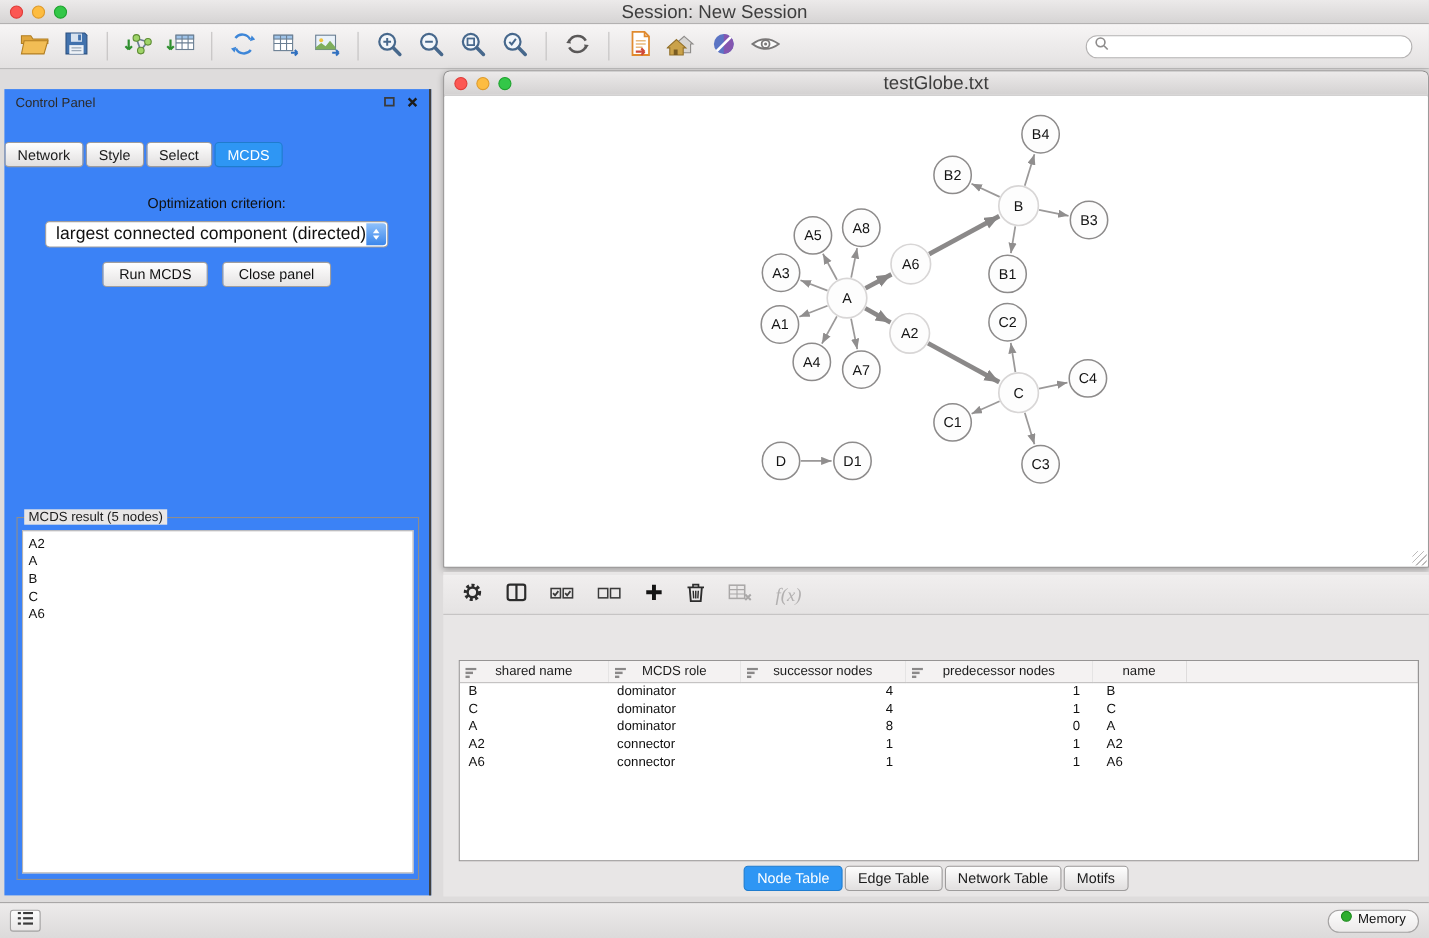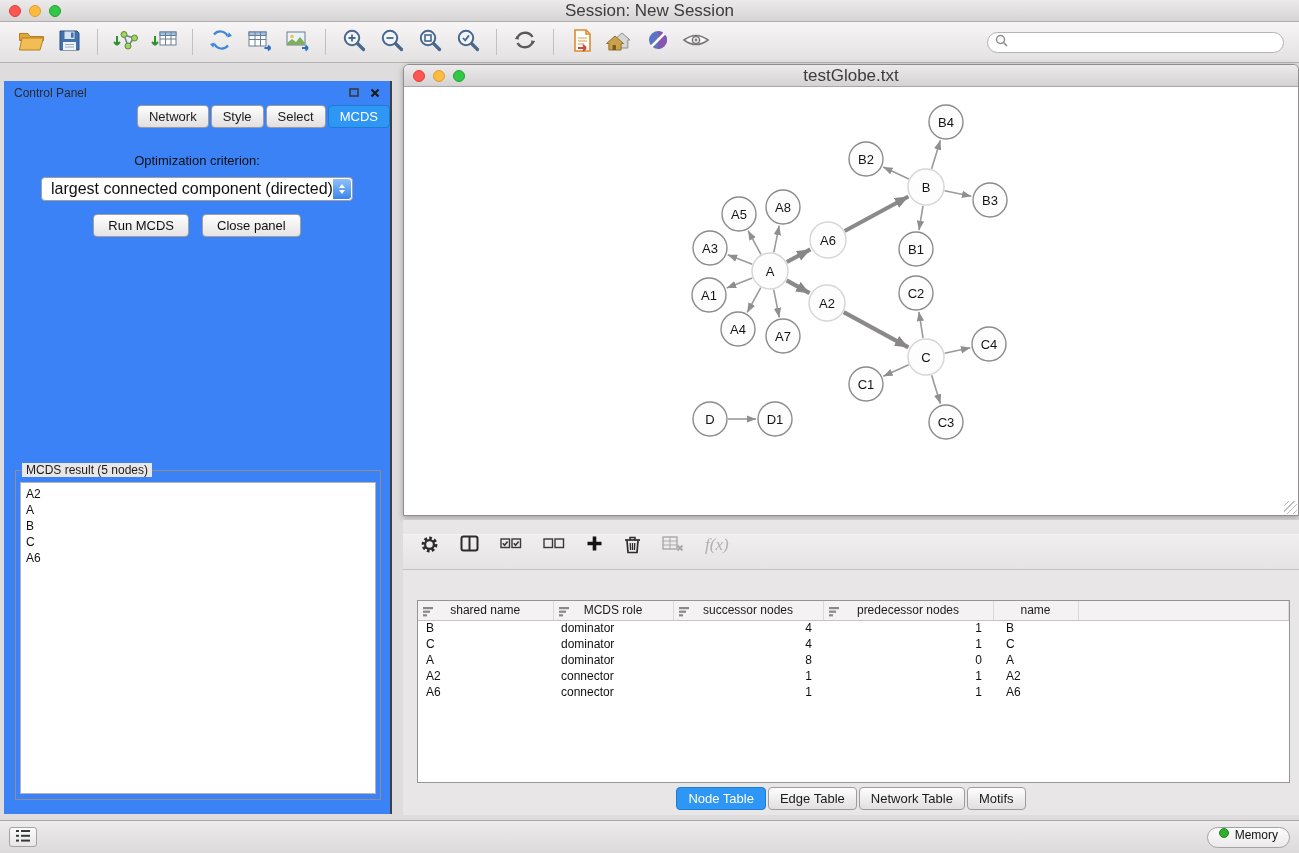--- a/index.html
+++ b/index.html
@@ -21,21 +21,21 @@
 .search-field{margin-left:auto;margin-right:3px;width:297px;height:21px;background:#fff;border:1px solid #b4b2b2;border-radius:11px;display:flex;align-items:center;padding:0 7px;gap:5px;flex:none}
 .search-field input{border:none;outline:none;flex:1;font-size:12px;background:transparent;font-family:"Liberation Sans",sans-serif}
 
 .workspace{position:absolute;top:63px;left:0;right:0;bottom:33px;background:#dedcdc}
 
 
 .control-panel{position:absolute;left:4px;top:18px;width:388px;bottom:6px;background:#3b82f6;border-right:2px solid #404040}
 .panel-header{height:24px;display:flex;align-items:center;padding:0 10px;font-size:12px;color:#2b2b2b}
 .panel-header .spacer{flex:1}
 .panel-hicon{display:flex;align-items:center;margin-left:11px}
-.cp-tabs{display:flex;justify-content:flex-end;gap:2px;margin-top:0}
+.cp-tabs{display:flex;justify-content:flex-start;gap:2px;margin-top:24px}
 .tab{padding:3px 11px;font-size:13px;color:#1b1b1b;background:linear-gradient(#fefefe,#e1dfdf);border:1px solid #9e9c9c;border-radius:4px;cursor:default}
 .tab.active{background:#2e96f4;border-color:#1f7cce;color:#fff}
 .opt-label{text-align:center;margin-top:25px;font-size:13px;color:#101010}
 .criterion-select{position:relative;margin:9px auto 0;width:312px;height:24px;background:#fff;border:1px solid #a09e9e;border-radius:4px;font-size:16px;display:flex;align-items:center;padding:0 24px 0 9px;color:#101010;white-space:nowrap}
 .select-stepper{position:absolute;right:1px;top:1px;width:18px;height:20px;border-radius:0 3px 3px 0;background:linear-gradient(#8fc1fa,#3a86ec);display:flex;flex-direction:column;align-items:center;justify-content:center;gap:2px}
 .tri-up{width:0;height:0;border-left:3.5px solid transparent;border-right:3.5px solid transparent;border-bottom:4.5px solid #fff}
 .tri-down{width:0;height:0;border-left:3.5px solid transparent;border-right:3.5px solid transparent;border-top:4.5px solid #fff}
 .cp-buttons{display:flex;justify-content:center;gap:13px;margin-top:13px}
 .btn{padding:3px 14px;font-size:13px;color:#101010;background:linear-gradient(#fff,#e5e3e3);border:1px solid #a09e9e;border-radius:4px;cursor:default}
 .result-fieldset{position:absolute;left:11px;right:9px;top:389px;bottom:14px;border:1px solid #8f8d8d}
@@ -48,21 +48,21 @@
 .net-canvas{position:absolute;top:23px;left:0;right:0;bottom:0;background:#fff;overflow:hidden}
 .resize-grip{position:absolute;right:1px;bottom:1px;width:13px;height:13px;background:repeating-linear-gradient(135deg,transparent 0 3px,#bdbbbb 3px 4px)}
 .edge{stroke:#9b9999;stroke-width:1.6;fill:none}
 .edge.thick{stroke:#8b8989;stroke-width:4.2}
 .gnode{fill:#fdfdfd;stroke:#8d8b8b;stroke-width:1.4}
 .gnode.sel{stroke:#d8d6d6;stroke-width:1.5}
 .nlabel{font-family:"Liberation Sans",sans-serif;font-size:13px;fill:#141414;text-anchor:middle}
 
 
 .table-panel{position:absolute;left:403px;top:457px;width:896px;height:295px;background:#e8e6e6}
-.tp-toolbar{height:36px;margin-top:14px;display:flex;align-items:flex-start;gap:21px;padding:0 17px;border-top:1px solid #f4f2f2;border-bottom:1px solid #c2c0c0;background:linear-gradient(#f0eeee,#e5e3e3)}
+.tp-toolbar{height:36px;margin-top:3px;display:flex;align-items:center;gap:21px;padding:0 17px;border-top:1px solid #f4f2f2;border-bottom:1px solid #c2c0c0;background:linear-gradient(#f0eeee,#e5e3e3)}
 .tp-ico{display:flex;align-items:center;justify-content:center}
 .fx{font-family:"Liberation Serif",serif;font-style:italic;font-size:17px;color:#b2b0b0}
 .tp-table-wrap{position:absolute;left:14px;right:9px;top:80px;bottom:32px;background:#fff;border:1px solid #969494;overflow:hidden}
 table{border-collapse:collapse;table-layout:fixed;width:100%;font-size:12px}
 th{height:19px;background:#f4f2f2;border-right:1px solid #dbd9d9;border-bottom:1px solid #c5c3c3;font-weight:normal;position:relative;font-size:12px;color:#1b1b1b;text-align:center}
 th .hdr-ico{position:absolute;left:5px;top:5px}
 td{height:16px;padding:0 8px;color:#101010;white-space:nowrap;overflow:hidden}
 td.c2,td.c3{text-align:right;padding-right:11px}
 td.c4{padding-left:13px}
 .tp-tabs{position:absolute;bottom:5px;left:0;right:0;display:flex;justify-content:center;gap:2px}

